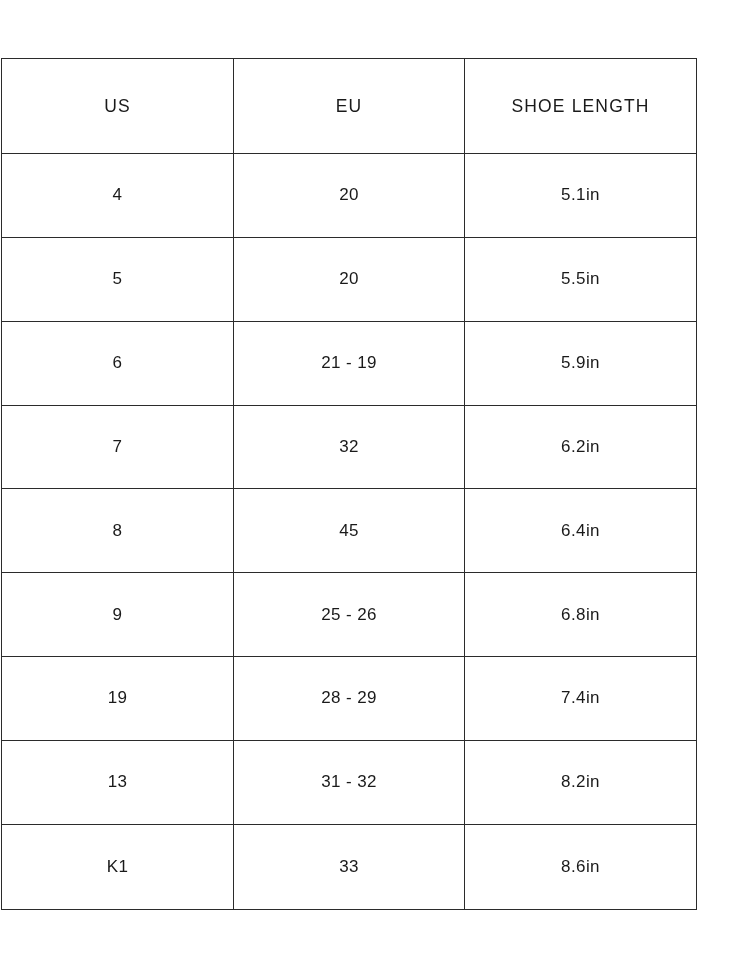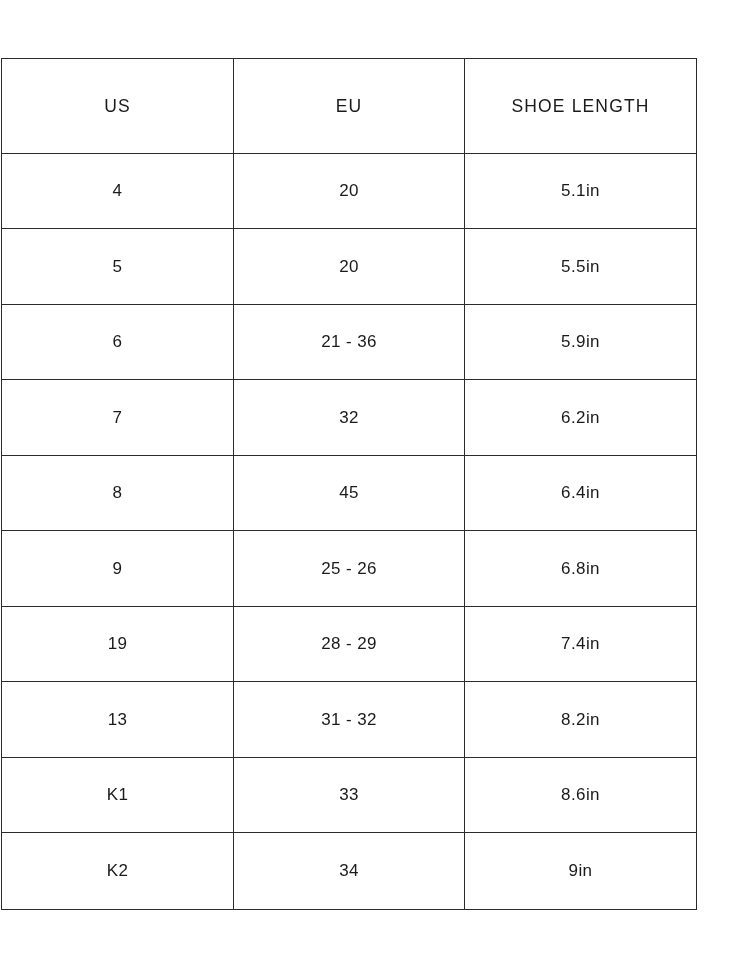--- a/index.html
+++ b/index.html
@@ -90,21 +90,21 @@
           <td>20</td>
           <td>5.1in</td>
         </tr>
         <tr>
           <td>5</td>
           <td>20</td>
           <td>5.5in</td>
         </tr>
         <tr>
           <td>6</td>
-          <td>21 - 36</td>
+          <td>21 - 19</td>
           <td>5.9in</td>
         </tr>
         <tr>
           <td>7</td>
           <td>32</td>
           <td>6.2in</td>
         </tr>
         <tr>
           <td>8</td>
           <td>45</td>
@@ -123,20 +123,15 @@
         <tr>
           <td>13</td>
           <td>31 - 32</td>
           <td>8.2in</td>
         </tr>
         <tr>
           <td>K1</td>
           <td>33</td>
           <td>8.6in</td>
         </tr>
-        <tr>
-          <td>K2</td>
-          <td>34</td>
-          <td>9in</td>
-        </tr>
       </tbody>
   </table>
 </div>
 
 </body></html>

